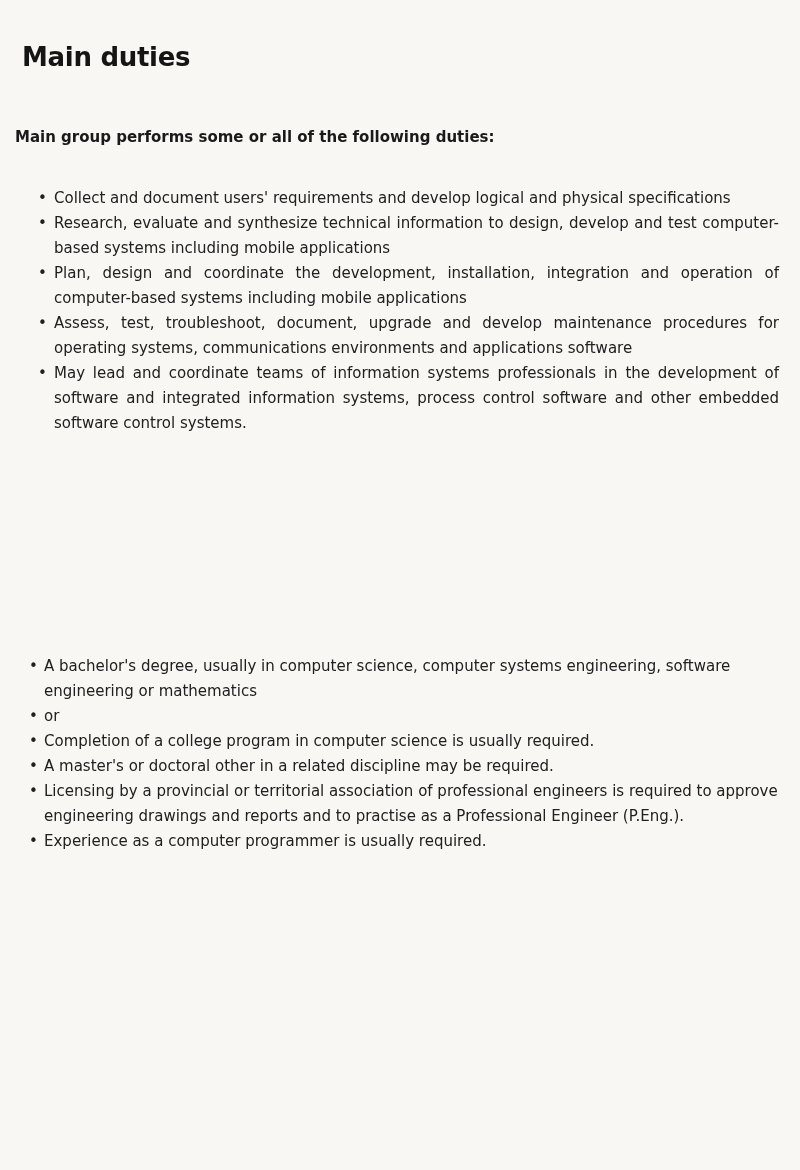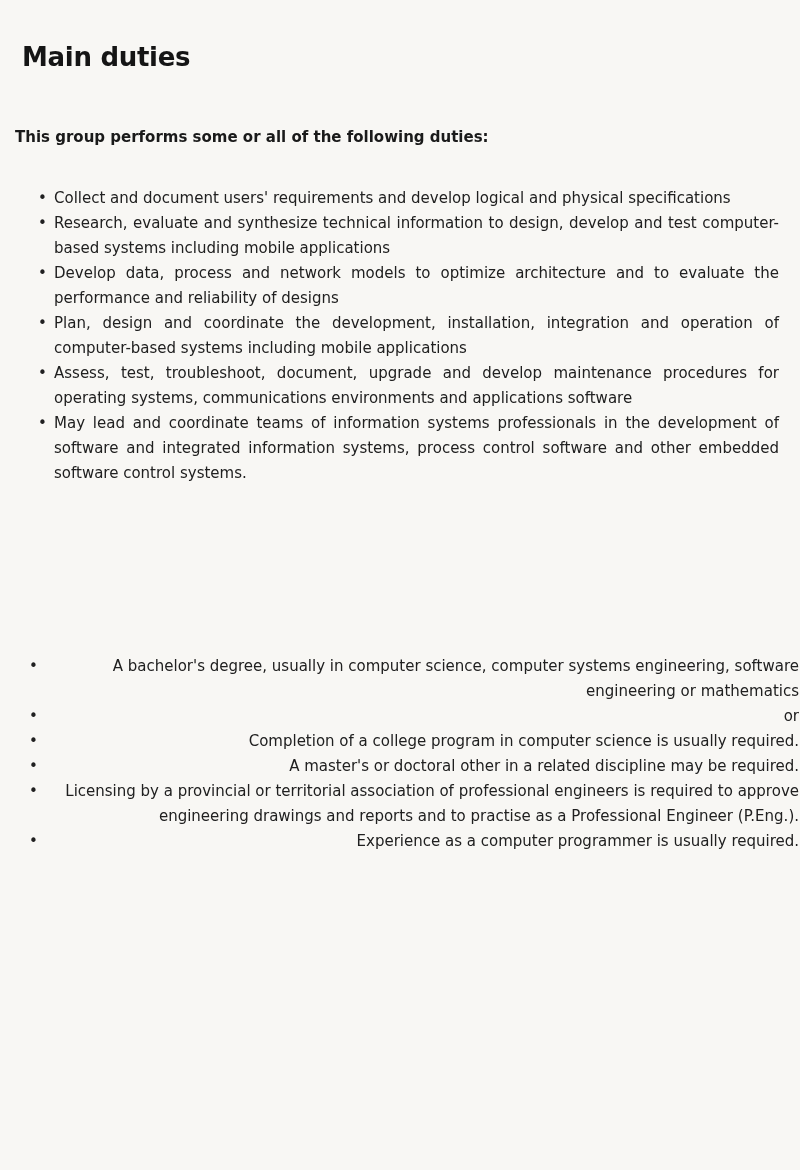--- a/index.html
+++ b/index.html
@@ -51,47 +51,46 @@
     left: 0;
     width: 771px;
     padding: 0 0 0 46px;
     text-align: justify;
   }
   ul.reqs-list {
     top: 646px;
     left: 0;
     width: 791px;
     padding: 0 0 0 36px;
-    text-align: right;
+    text-align: left;
   }
   ul.bullet-list li {
     position: relative;
   }
   ul.bullet-list li::before {
     content: "\2022";
     position: absolute;
     top: 0;
     font-size: 15px;
   }
   ul.duties-list li::before { left: -16px; }
   ul.reqs-list li::before  { left: -15px; }
 </style>
 </head>
 <body>
 
 <div class="page">
 
   <h1 class="section-heading" id="heading-main-duties">Main duties</h1>
 
-  <p class="intro">This group performs some or all of the following duties:</p>
+  <p class="intro">Main group performs some or all of the following duties:</p>
 
   <ul class="bullet-list duties-list">
     <li>Collect and document users' requirements and develop logical and physical specifications</li>
     <li>Research, evaluate and synthesize technical information to design, develop and test computer-based systems including mobile applications</li>
-    <li>Develop data, process and network models to optimize architecture and to evaluate the performance and reliability of designs</li>
     <li>Plan, design and coordinate the development, installation, integration and operation of computer-based systems including mobile applications</li>
     <li>Assess, test, troubleshoot, document, upgrade and develop maintenance procedures for operating systems, communications environments and applications software</li>
     <li>May lead and coordinate teams of information systems professionals in the development of software and integrated information systems, process control software and other embedded software control systems.</li>
   </ul>
 
 
   <ul class="bullet-list reqs-list">
     <li>A bachelor's degree, usually in computer science, computer systems engineering, software engineering or mathematics</li>
     <li>or</li>
     <li>Completion of a college program in computer science is usually required.</li>

